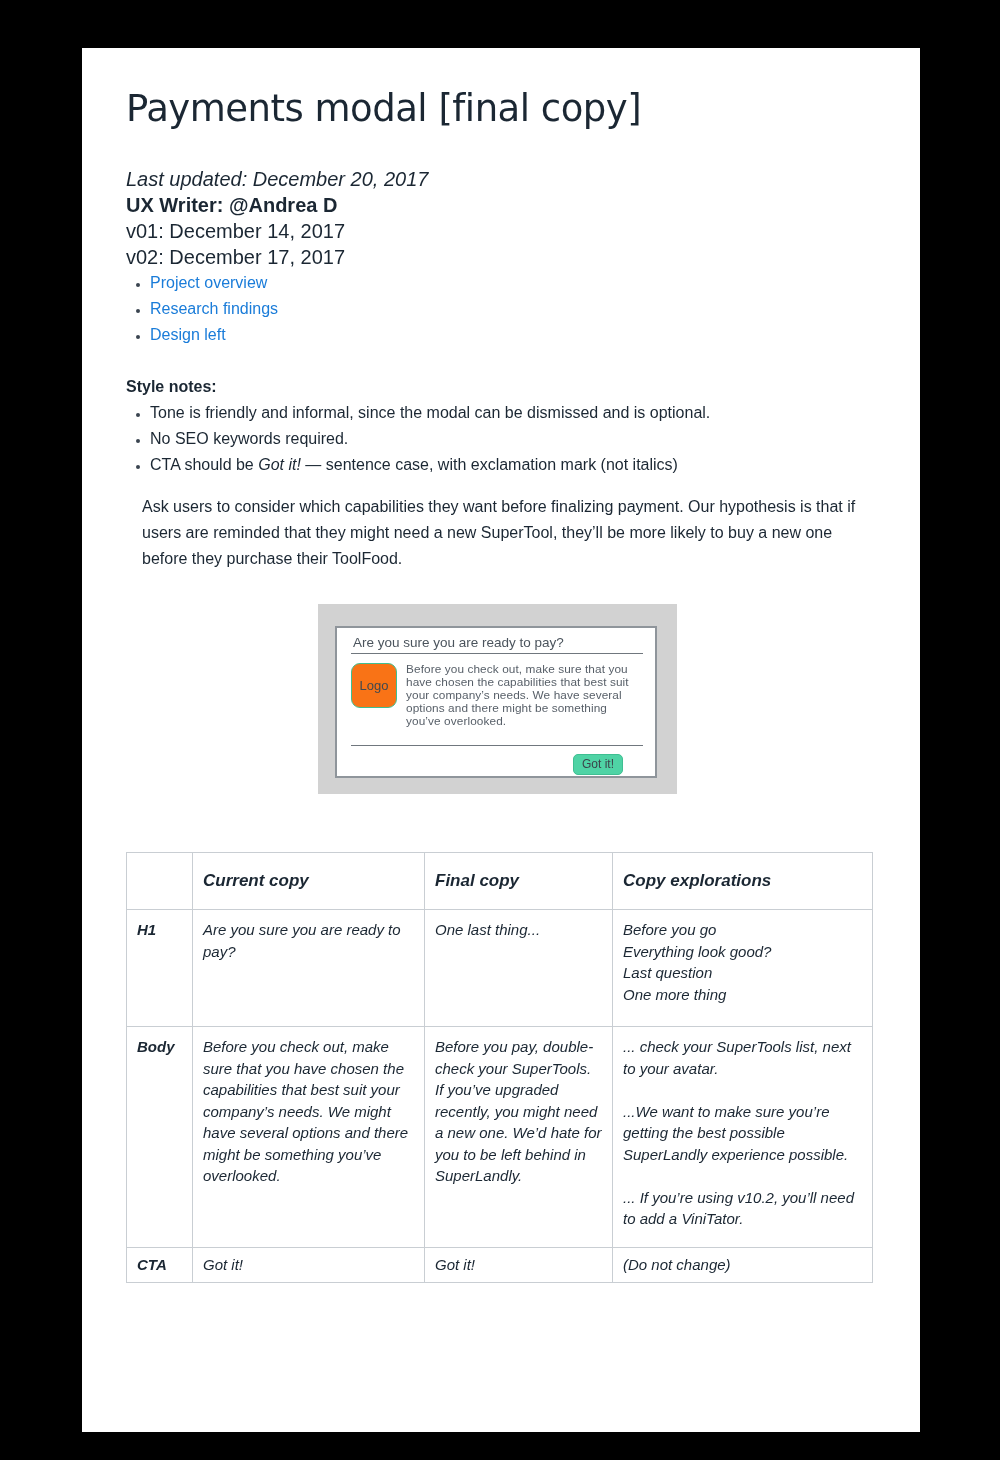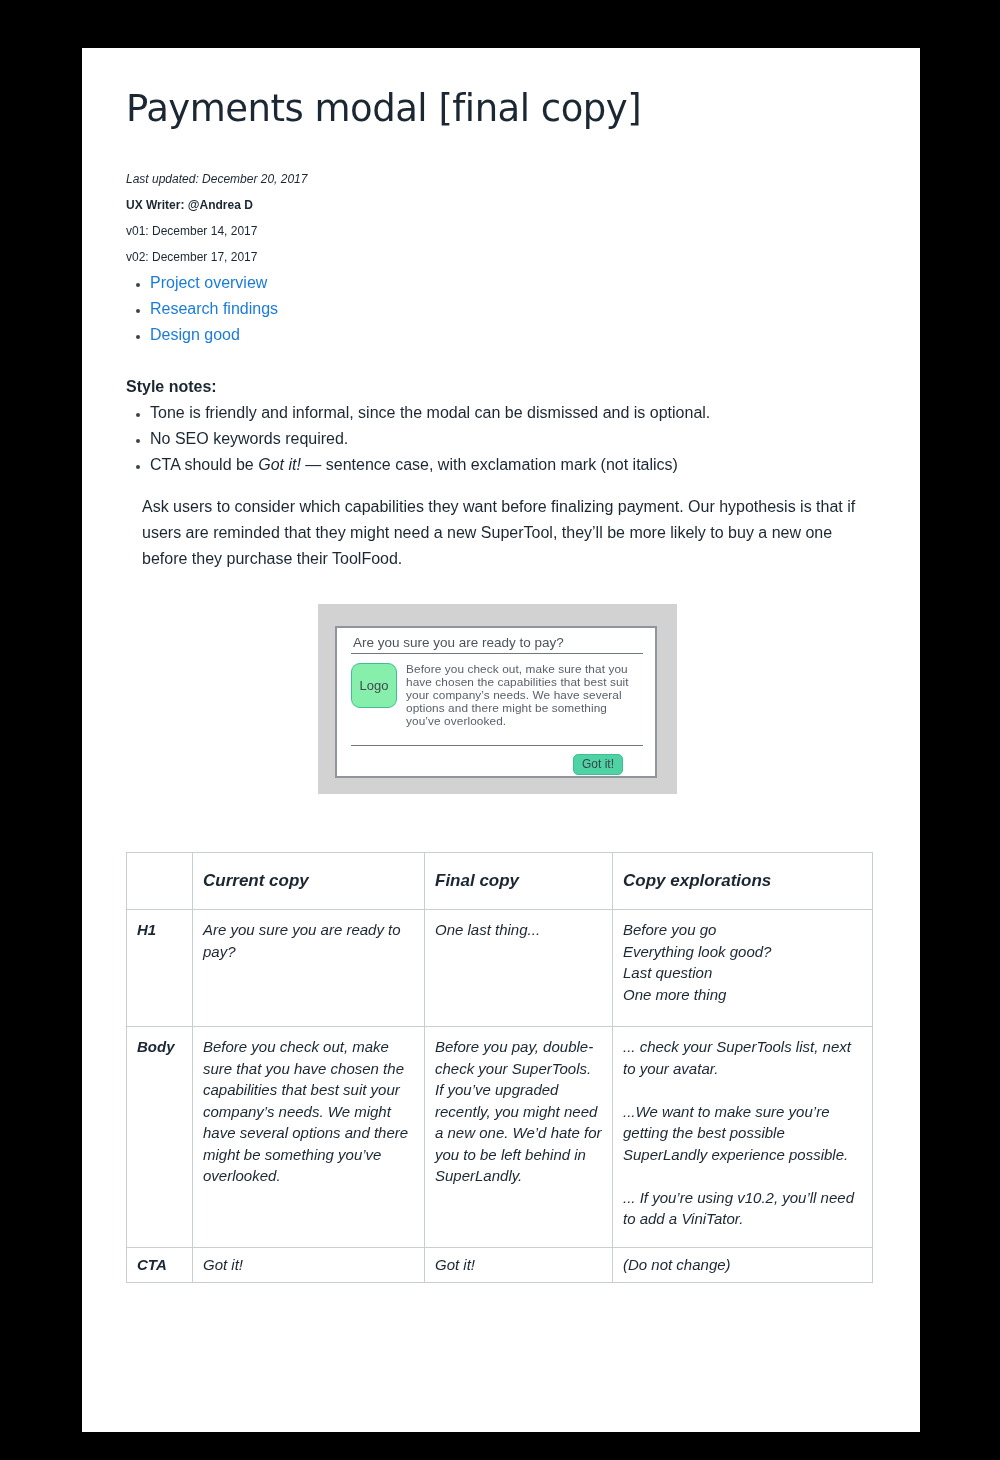--- a/index.html
+++ b/index.html
@@ -9,21 +9,21 @@
   }
   .page{
     position:absolute;left:82px;top:48px;width:838px;height:1384px;
     background:#fff;overflow:hidden;
   }
   .content{padding:0 44px;}
   h1.doc-title{
     margin:38px 0 0 0;font-family:"DejaVu Sans","Liberation Sans",sans-serif;
     font-size:37px;font-weight:400;line-height:46px;letter-spacing:-0.5px;color:#1b2733;
   }
-  .meta{margin-top:34px;font-size:12px;line-height:26px;}
+  .meta{margin-top:34px;font-size:20px;line-height:26px;}
   .meta .it{font-style:italic;}
   .meta .bd{font-weight:bold;}
   .sec-heading{margin-top:26px;font-size:16px;line-height:26px;font-weight:bold;}
   .sec-heading.first{margin-top:27px;}
   ul.doc-list{
     margin:0;padding:0 0 0 24px;list-style:disc;
     font-size:16px;line-height:26px;
   }
   ul.doc-list li{padding-left:0px;}
   ul.doc-list li::marker{color:#3a4450;font-size:12px;}
@@ -38,21 +38,21 @@
   }
   .mock-modal{
     position:absolute;left:17px;top:22px;width:322px;height:152px;
     background:#fff;border:2px solid #8f959b;box-sizing:border-box;
     color:#4f5861;
   }
   .mock-title{padding:7px 0 0 16px;font-size:13.5px;line-height:15px;color:#4b545d;}
   .mock-div{border:none;border-top:1px solid #70777e;margin:3px 12px 0 14px;height:0;}
   .mock-row{display:flex;margin:9px 0 0 14px;}
   .mock-logo{
-    width:46px;height:45px;background:#86efac;border:1px solid #3fbf92;border-radius:9px;
+    width:46px;height:45px;background:#f97316;border:1px solid #3fbf92;border-radius:9px;
     display:flex;align-items:center;justify-content:center;
     font-size:13px;color:#41494f;box-sizing:border-box;flex:none;
   }
   .mock-body{
     margin-left:9px;width:232px;font-size:11.8px;line-height:13px;
     color:#575f68;letter-spacing:0.1px;
   }
   .mock-div2{border:none;border-top:1px solid #70777e;margin:17px 12px 0 14px;height:0;}
   .mock-footer{display:flex;justify-content:flex-end;margin:8px 32px 0 0;}
   .mock-btn{
@@ -90,21 +90,21 @@
     <div class="meta">
       <div class="it">Last updated: December 20, 2017</div>
       <div class="bd">UX Writer: @Andrea D</div>
       <div>v01: December 14, 2017</div>
       <div>v02: December 17, 2017</div>
     </div>
 
     <ul class="doc-list" id="docs-list">
         <li><a class="link" href="#">Project overview</a></li>
         <li><a class="link" href="#">Research findings</a></li>
-        <li><a class="link" href="#">Design good</a></li>
+        <li><a class="link" href="#">Design left</a></li>
       </ul>
 
     <div class="sec-heading">Style notes:</div>
     <ul class="doc-list" id="style-list">
         <li>Tone is friendly and informal, since the modal can be dismissed and is optional.</li>
         <li>No SEO keywords required.</li>
         <li><span>CTA should be </span><em>Got it!</em><span> — sentence case, with exclamation mark (not italics)</span></li>
       </ul>
 
     <p class="body-par">Ask users to consider which capabilities they want before finalizing payment. Our hypothesis is that if users are reminded that they might need a new SuperTool, they’ll be more likely to buy a new one before they purchase their ToolFood.</p>

